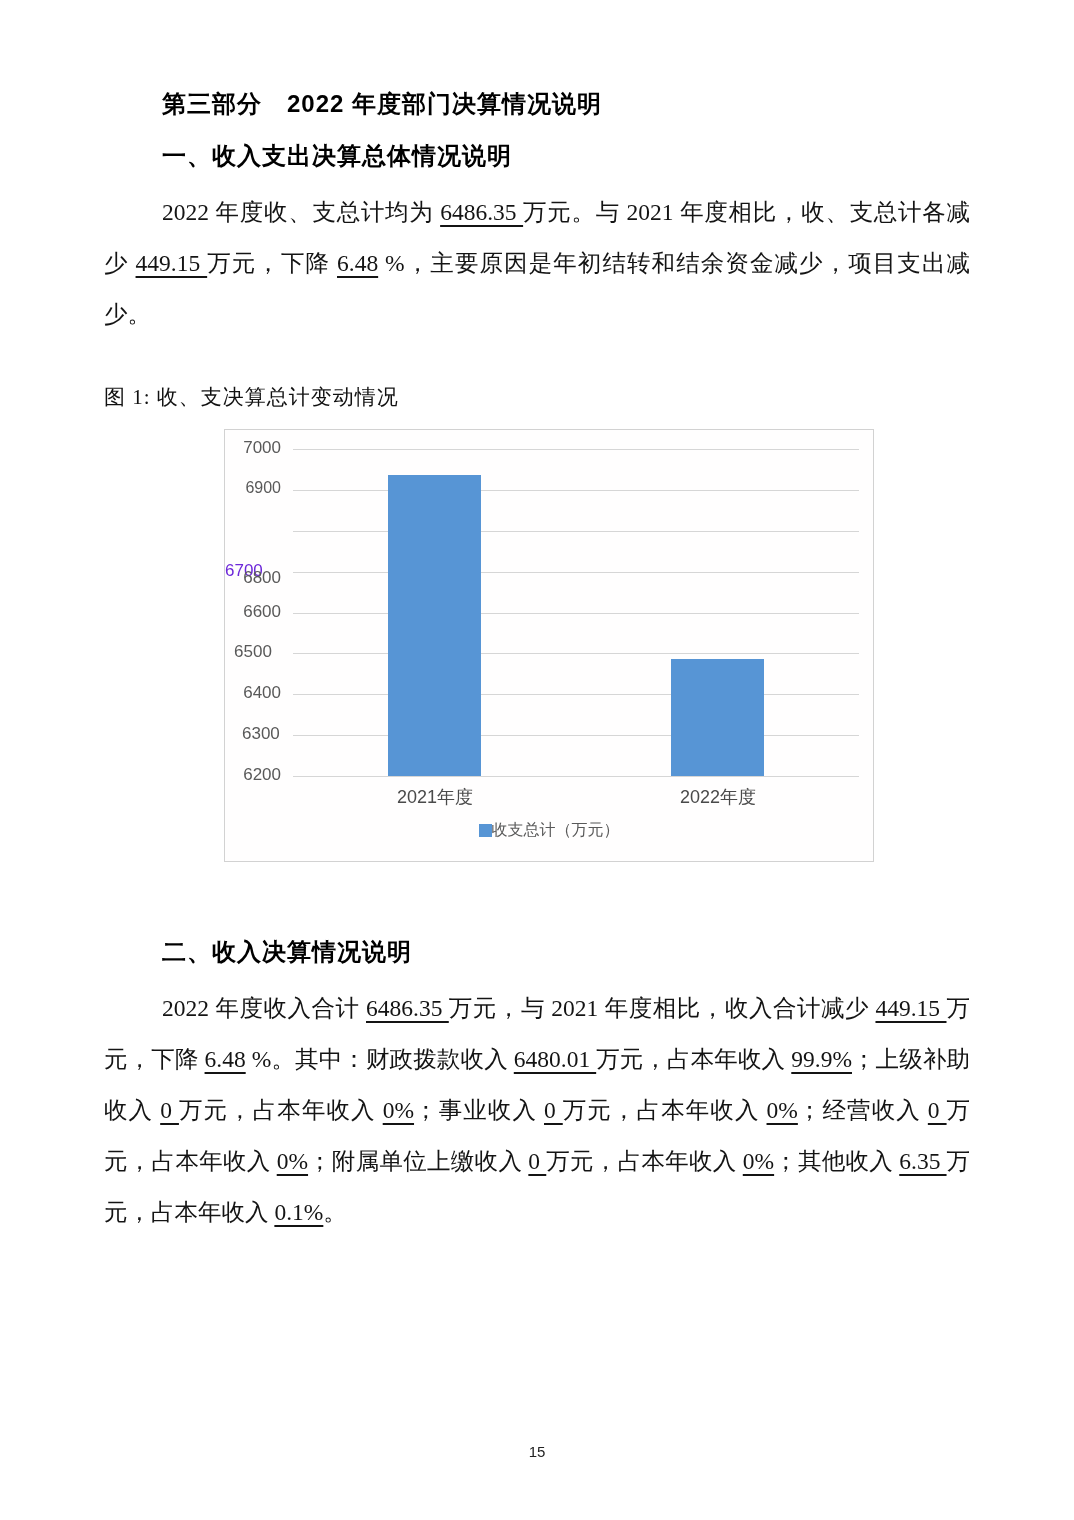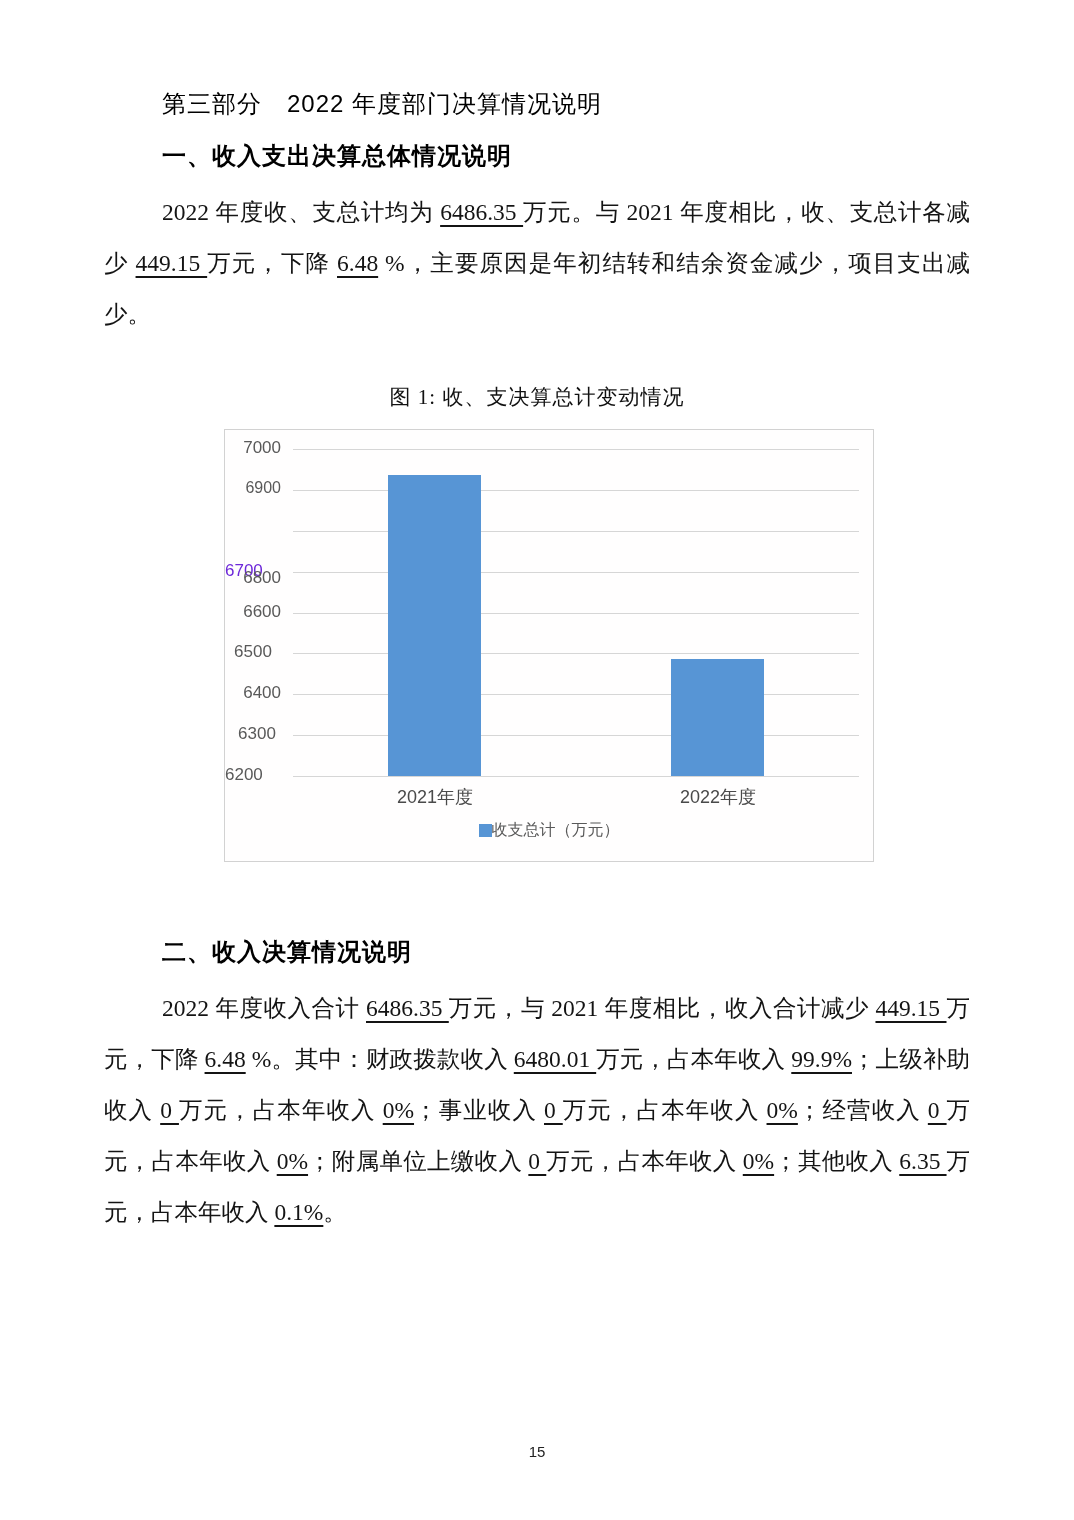--- a/index.html
+++ b/index.html
@@ -15,21 +15,21 @@
   }
   .content {
     position: absolute;
     left: 104px;
     top: 0;
     width: 866px;
   }
   h1.part-title {
     margin: 88px 0 0 0;
     font-family: "Liberation Sans", "DejaVu Sans", sans-serif;
-    font-weight: 400;
+    font-weight: 700;
     font-size: 24px;
     line-height: 32px;
     text-indent: 58px;
     color: #000000;
     letter-spacing: 1px;
   }
   h2.section-heading {
     margin: 20px 0 0 0;
     font-family: "Liberation Sans", "DejaVu Sans", sans-serif;
     font-weight: 700;
@@ -50,21 +50,20 @@
   }
   p.body-para .u {
     text-decoration: underline;
     text-underline-offset: 5px;
     text-decoration-thickness: 1.5px;
   }
   figure.chart-figure { margin: 42px 0 0 0; padding: 0; }
   .chart-title {
     font-size: 21px;
     line-height: 30px;
-    text-align: center;
     color: #111111;
     letter-spacing: 1px;
   }
   .chart-frame {
     position: relative;
     margin: 17px 0 0 120px;
     width: 650px;
     height: 433px;
     border: 1px solid #d2d2d2;
     background: #fffefe;
@@ -95,23 +94,23 @@
     <h1 class="part-title">第三部分　2022 年度部门决算情况说明</h1>
 
     <h2 class="section-heading">一、收入支出决算总体情况说明</h2>
 
     <p class="body-para"><span>2022 年度收、支总计均为 </span><span class="u">6486.35 </span><span>万元。与 2021 年度相比，收、支总计各减少 </span><span class="u">449.15 </span><span>万元，下降 </span><span class="u">6.48</span><span> %，主要原因是年初结转和结余资金减少，项目支出减少。</span></p>
 
     <figure class="chart-figure">
       <figcaption class="chart-title">图 1: 收、支决算总计变动情况</figcaption>
       <div class="chart-frame" id="chart">
           <div style="position: absolute; left: 68px; top: 346px; width: 566px; height: 1px; background: rgb(214, 214, 214);"></div>
-          <div class="ylab" style="position: absolute; left: 0px; top: 335px; width: 56px; font-size: 17px; color: rgb(89, 89, 89);">6200</div>
+          <div class="ylab" style="position: absolute; left: 0px; top: 335px; width: 56px; text-align: right; font-size: 17px; color: rgb(89, 89, 89);">6200</div>
           <div style="position: absolute; left: 68px; top: 305px; width: 566px; height: 1px; background: rgb(214, 214, 214);"></div>
-          <div class="ylab" style="position: absolute; left: 4px; top: 294px; width: 56px; text-align: center; font-size: 17px; color: rgb(89, 89, 89);">6300</div>
+          <div class="ylab" style="position: absolute; left: 17px; top: 294px; width: 56px; text-align: left; font-size: 17px; color: rgb(89, 89, 89);">6300</div>
           <div style="position: absolute; left: 68px; top: 264px; width: 566px; height: 1px; background: rgb(214, 214, 214);"></div>
           <div class="ylab" style="position: absolute; left: 0px; top: 253px; width: 56px; text-align: right; font-size: 17px; color: rgb(89, 89, 89);">6400</div>
           <div style="position: absolute; left: 68px; top: 223px; width: 566px; height: 1px; background: rgb(214, 214, 214);"></div>
           <div class="ylab" style="position: absolute; left: 0px; top: 212px; width: 56px; text-align: center; font-size: 17px; color: rgb(89, 89, 89);">6500</div>
           <div style="position: absolute; left: 68px; top: 183px; width: 566px; height: 1px; background: rgb(214, 214, 214);"></div>
           <div class="ylab" style="position: absolute; left: 0px; top: 172px; width: 56px; text-align: right; font-size: 17px; color: rgb(89, 89, 89);">6600</div>
           <div style="position: absolute; left: 68px; top: 142px; width: 566px; height: 1px; background: rgb(214, 214, 214);"></div>
           <div class="ylab" style="position: absolute; left: 0px; top: 131px; width: 56px; text-align: left; font-size: 17px; color: #6d28d9;">6700</div>
           <div style="position: absolute; left: 68px; top: 101px; width: 566px; height: 1px; background: rgb(214, 214, 214);"></div>
           <div class="ylab" style="position: absolute; left: 0px; top: 90px; width: 56px; text-align: right; font-size: 17px; color: rgb(89, 89, 89); margin-top: 48px;">6800</div>

